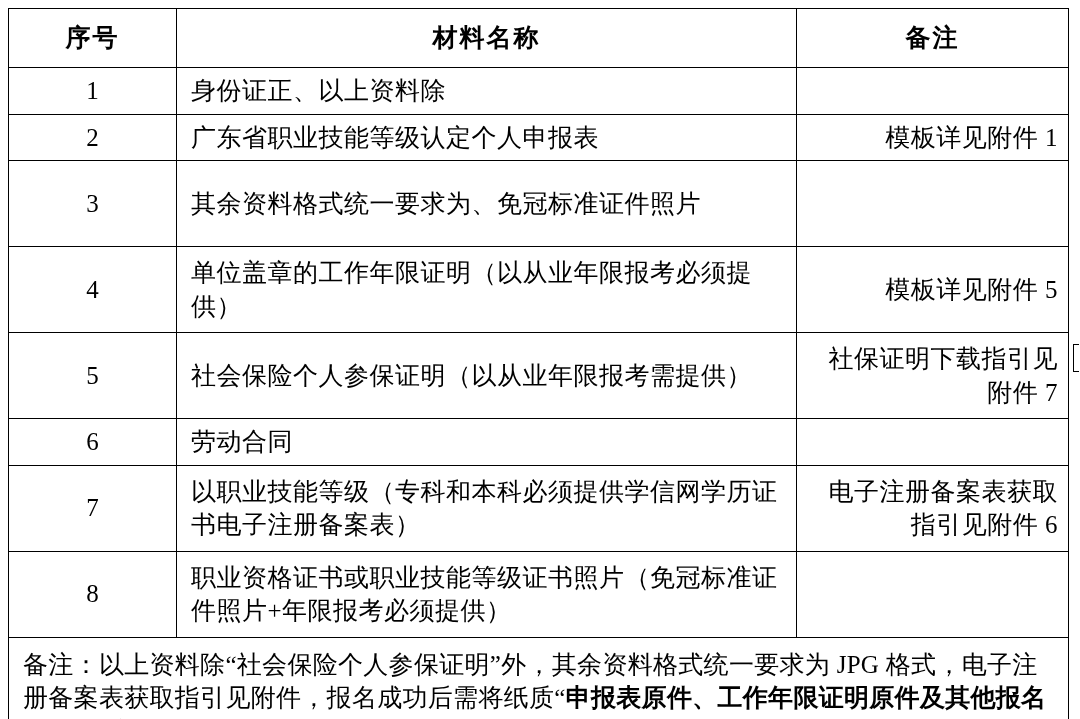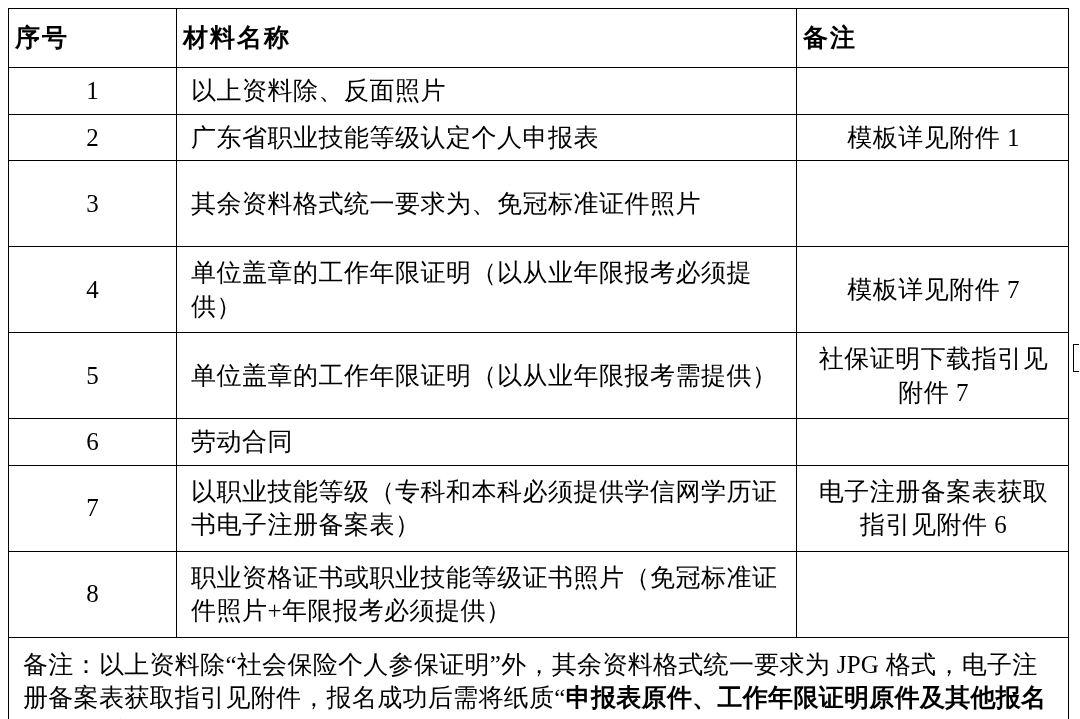--- a/index.html
+++ b/index.html
@@ -33,38 +33,38 @@
 
   table.materials th,
   table.materials td {
     border: 1px solid #000000;
     vertical-align: middle;
     font-weight: normal;
     font-size: 25px;
     line-height: 1.34;
   }
   table.materials thead th {
-    text-align: left;
+    text-align: center;
     font-weight: bold;
     height: 54px;
     padding: 2px 6px;
     letter-spacing: 2px;
   }
   td.idx {
     text-align: center;
     font-size: 25px;
     padding: 4px 6px;
   }
   td.name {
     text-align: left;
     padding: 6px 10px 6px 14px;
     letter-spacing: 0.5px;
   }
   td.note {
-    text-align: center;
+    text-align: right;
     padding: 6px 10px 6px 12px;
     letter-spacing: 0.5px;
   }
   td.footer-note {
     text-align: left;
     padding: 10px 14px 14px 14px;
     font-size: 25px;
     line-height: 1.52;
     letter-spacing: 0.3px;
   }
@@ -96,41 +96,41 @@
     <thead>
       <tr>
         <th>序号</th>
         <th>材料名称</th>
         <th>备注</th>
       </tr>
     </thead>
     <tbody>
       <tr class="row-h1">
         <td class="idx">1</td>
-        <td class="name">以上资料除、反面照片</td>
+        <td class="name">身份证正、以上资料除</td>
         <td class="note"></td>
       </tr>
       <tr class="row-h1">
         <td class="idx">2</td>
         <td class="name">广东省职业技能等级认定个人申报表</td>
         <td class="note">模板详见附件 1</td>
       </tr>
       <tr class="row-h2">
         <td class="idx">3</td>
         <td class="name">其余资料格式统一要求为、免冠标准证件照片</td>
         <td class="note"></td>
       </tr>
       <tr class="row-h2">
         <td class="idx">4</td>
         <td class="name">单位盖章的工作年限证明（以从业年限报考必须提供）</td>
-        <td class="note">模板详见附件 7</td>
+        <td class="note">模板详见附件 5</td>
       </tr>
       <tr class="row-h2">
         <td class="idx">5</td>
-        <td class="name">单位盖章的工作年限证明（以从业年限报考需提供）</td>
+        <td class="name">社会保险个人参保证明（以从业年限报考需提供）</td>
         <td class="note">社保证明下载指引见附件 7</td>
       </tr>
       <tr class="row-h1">
         <td class="idx">6</td>
         <td class="name">劳动合同</td>
         <td class="note"></td>
       </tr>
       <tr class="row-h2">
         <td class="idx">7</td>
         <td class="name">以职业技能等级（专科和本科必须提供学信网学历证书电子注册备案表）</td>

